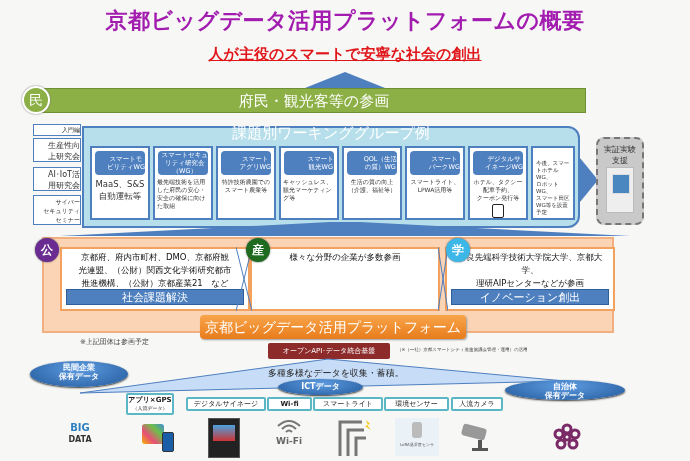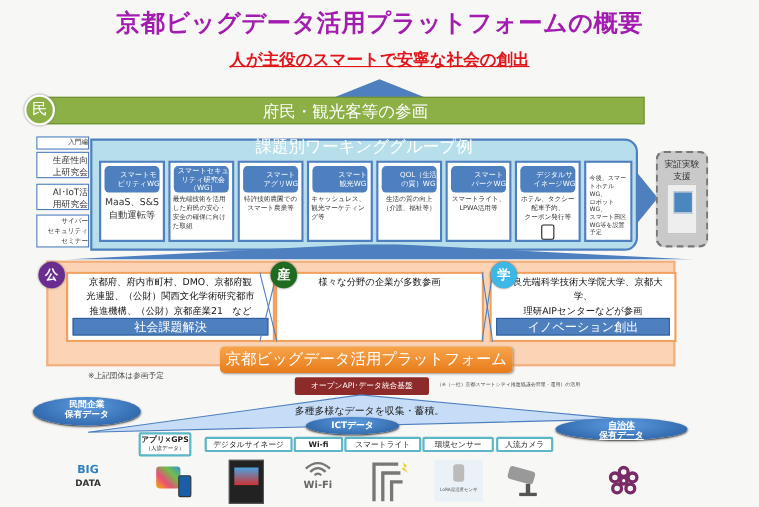--- a/index.html
+++ b/index.html
@@ -39,21 +39,21 @@
   .org-badge { width: 24px; height: 24px; border-radius: 50%; color: #fff; text-align: center; font-size: 12px; font-weight: bold; line-height: 24px; box-shadow: 0 0 2px #555; }
   #platform-bar { left: 200px; top: 315px; width: 266px; height: 24px; background: linear-gradient(#f8a54a, #e87c1c); border-radius: 4px; color: #fff; font-size: 14px; text-align: center; line-height: 24px; box-shadow: 1px 1px 2px #999; }
   #note { left: 80px; top: 337px; font-size: 7px; color: #444; }
   #api-bar { left: 268px; top: 343px; width: 122px; height: 16px; background: #8d2b2b; color: #fff; font-size: 7px; text-align: center; line-height: 16px; border-radius: 2px; }
   #api-note { left: 397px; top: 347px; font-size: 4.5px; color: #444; }
   #collect-area { left: 0; top: 355px; width: 690px; height: 60px; }
   #collect-text { left: 268px; top: 367px; font-size: 9px; color: #222; }
   .ellipse { height: 22px; border-radius: 50%; background: radial-gradient(ellipse at 50% 30%, #5e9be0, #225a9c); color: #fff; text-align: center; font-size: 8px; line-height: 9px; font-weight: bold; padding-top: 2px; box-shadow: 0 1px 2px #333; }
   #ell-private { left: 30px; top: 361px; width: 98px; height: 26px; }
   #ell-ict { left: 278px; top: 379px; width: 85px; height: 16px; line-height: 12px; }
-  #ell-gov { left: 505px; top: 380px; width: 120px; height: 20px; text-decoration: underline; }
+  #ell-gov { left: 505px; top: 380px; width: 120px; height: 20px; }
   .src-tag { top: 397px; height: 14px; background: #fff; border: 2px solid #5bb6c6; border-radius: 2px; font-size: 7px; line-height: 10px; text-align: center; color: #222; }
   #src-app { top: 393px; height: 22px; line-height: 8px; padding-top: 1px; }
   .icon-box { top: 418px; height: 38px; }
 </style>
 </head>
 <body>
 
 <div id="title" class="abs">京都ビッグデータ活用プラットフォームの概要</div>
 <div id="goal" class="abs">人が主役のスマートで安寧な社会の創出</div>
 <div id="top-arrow" class="abs"></div>

